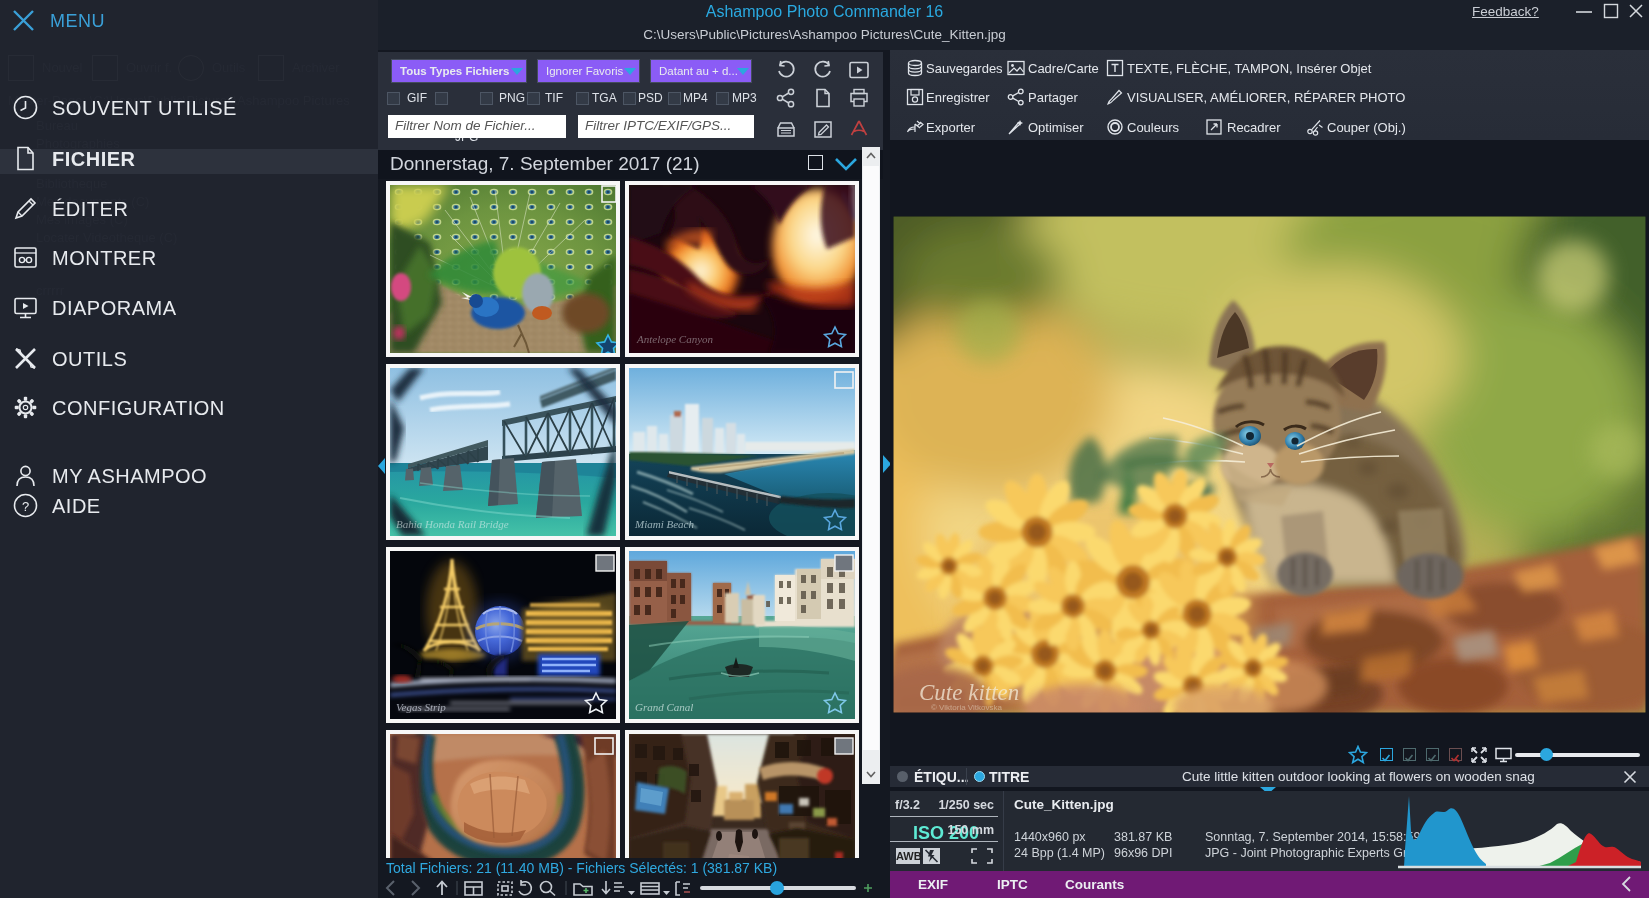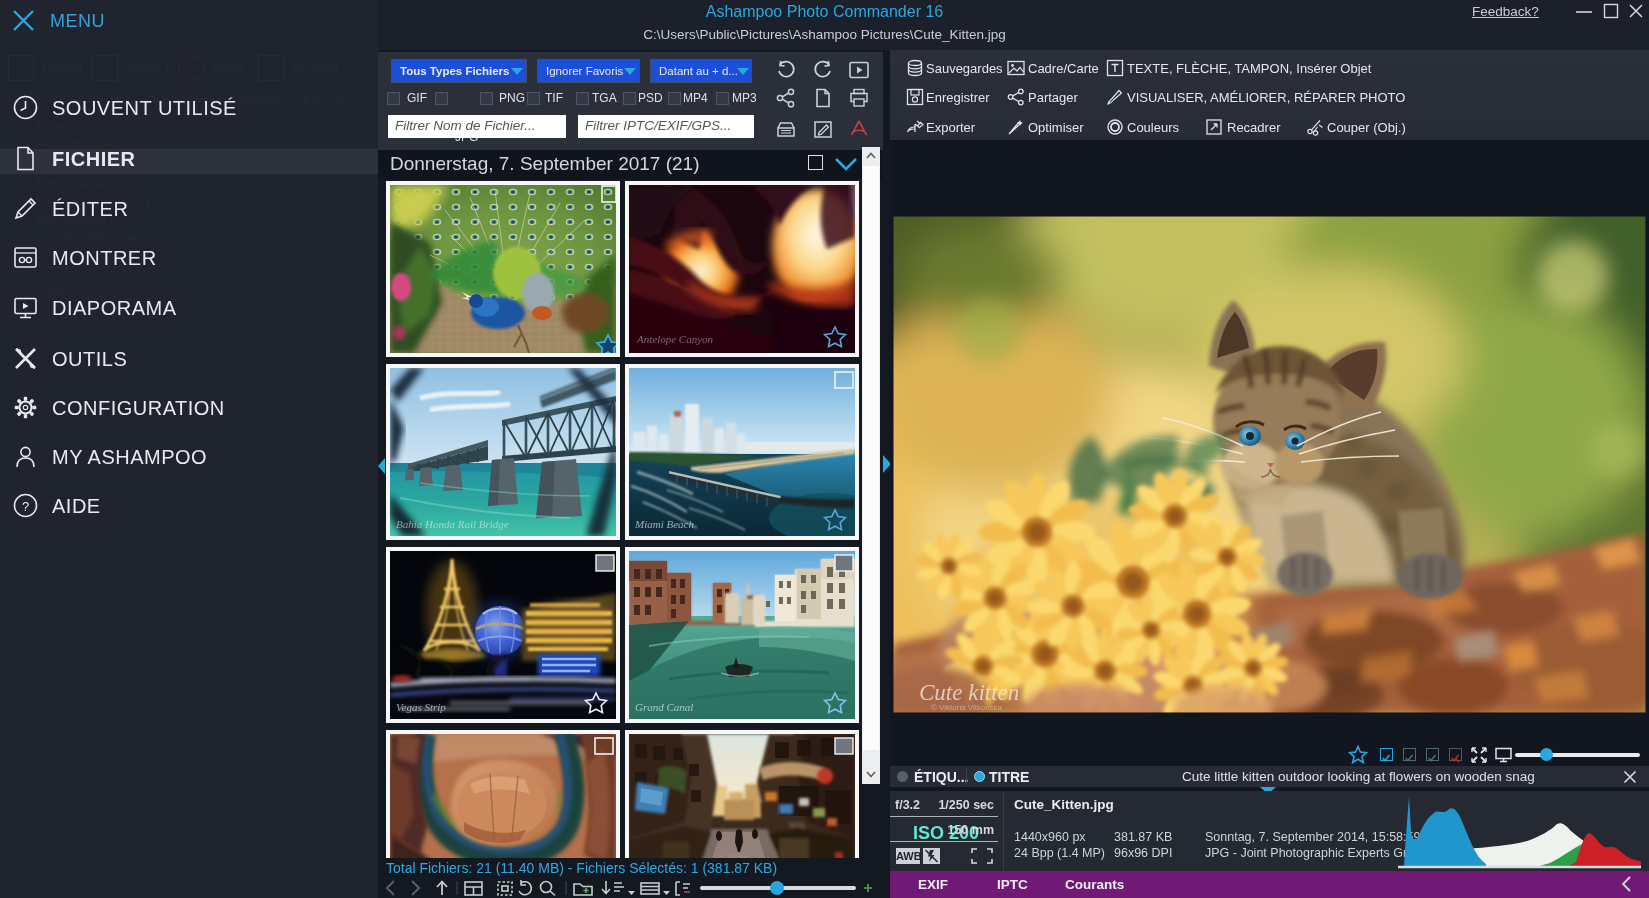--- a/index.html
+++ b/index.html
@@ -9,21 +9,21 @@
 .abs { position:absolute; }
 
 
 #title { position:absolute; top:3px; left:0; width:100%; text-align:center; color:#2aa9e0; font-size:16px; }
 #path  { position:absolute; top:27px; left:0; width:100%; text-align:center; color:#c9cdd4; font-size:13.5px; }
 #feedback { position:absolute; top:4px; left:1472px; color:#c9cdd4; font-size:13.5px; text-decoration:underline; }
 
 
 #midpanel { position:absolute; left:378px; top:50px; width:512px; height:848px; background:#141821; }
 #filterbar { position:absolute; left:0; top:2px; width:505px; height:98px; background:#2a2f3a; }
-.drop { position:absolute; height:24px; background:#1d4ed8; border:1px solid #454d5c; color:#e8ebef; font-size:11.5px; line-height:22px; padding-left:8px; }
+.drop { position:absolute; height:24px; background:#8b5cf6; border:1px solid #454d5c; color:#e8ebef; font-size:11.5px; line-height:22px; padding-left:8px; }
 .caret { position:absolute; width:0; height:0; border-left:6px solid transparent; border-right:6px solid transparent; border-top:7px solid #2ba7df; top:8px; }
 .chk { position:absolute; top:40px; width:13px; height:13px; background:#333a46; border:1px solid #4d5664; }
 .chklab { position:absolute; top:39px; color:#dde1e7; font-size:12px; }
 .finput { position:absolute; top:63px; height:23px; background:#ffffff; color:#555; font-size:13.5px; font-style:italic; line-height:22px; padding-left:7px; }
 .fbico { position:absolute; width:20px; height:20px; }
 #dateheader { position:absolute; left:0; top:100px; width:505px; height:29px; background:#10141d; color:#d2d6dd; font-size:19px; line-height:28px; padding-left:12px; }
 #thumbs { position:absolute; left:0; top:129px; width:483px; height:679px; background:#141821; overflow:hidden; }
 .card { position:absolute; background:#f7f7f7; }
 .card svg { position:absolute; left:4px; top:4px; }
 #mscroll { position:absolute; left:484px; top:97px; width:18px; height:637px; background:#eceef0; }
@@ -1108,21 +1108,21 @@
               <rect x="-1.7" y="-10.8" width="3.4" height="4" rx="1" transform="rotate(135)"></rect>
               <rect x="-1.7" y="-10.8" width="3.4" height="4" rx="1" transform="rotate(180)"></rect>
               <rect x="-1.7" y="-10.8" width="3.4" height="4" rx="1" transform="rotate(225)"></rect>
               <rect x="-1.7" y="-10.8" width="3.4" height="4" rx="1" transform="rotate(270)"></rect>
               <rect x="-1.7" y="-10.8" width="3.4" height="4" rx="1" transform="rotate(315)"></rect>
             </g>
           </g>
         </svg>
       <div class="mlab">CONFIGURATION</div>
     </div>
-    <div class="mitem" style="top:439px;">
+    <div class="mitem" style="top:458px;">
       <svg width="27" height="27" viewBox="0 0 27 27">
           <circle cx="13.5" cy="9" r="4.6" stroke="#e7eaee" stroke-width="1.6" fill="none"></circle>
           <path d="M5 24 C5 17.5 9 15 13.5 15 C18 15 22 17.5 22 24" stroke="#e7eaee" stroke-width="1.6" fill="none"></path>
         </svg>
       <div class="mlab">MY ASHAMPOO</div>
     </div>
     <div class="mitem" style="top:488px;">
       <svg width="27" height="27" viewBox="0 0 27 27">
           <circle cx="13.5" cy="13.5" r="11" stroke="#e7eaee" stroke-width="1.6" fill="none"></circle>
           <text x="13.5" y="18.5" font-size="13" fill="#e7eaee" text-anchor="middle" font-family="Liberation Sans">?</text>

